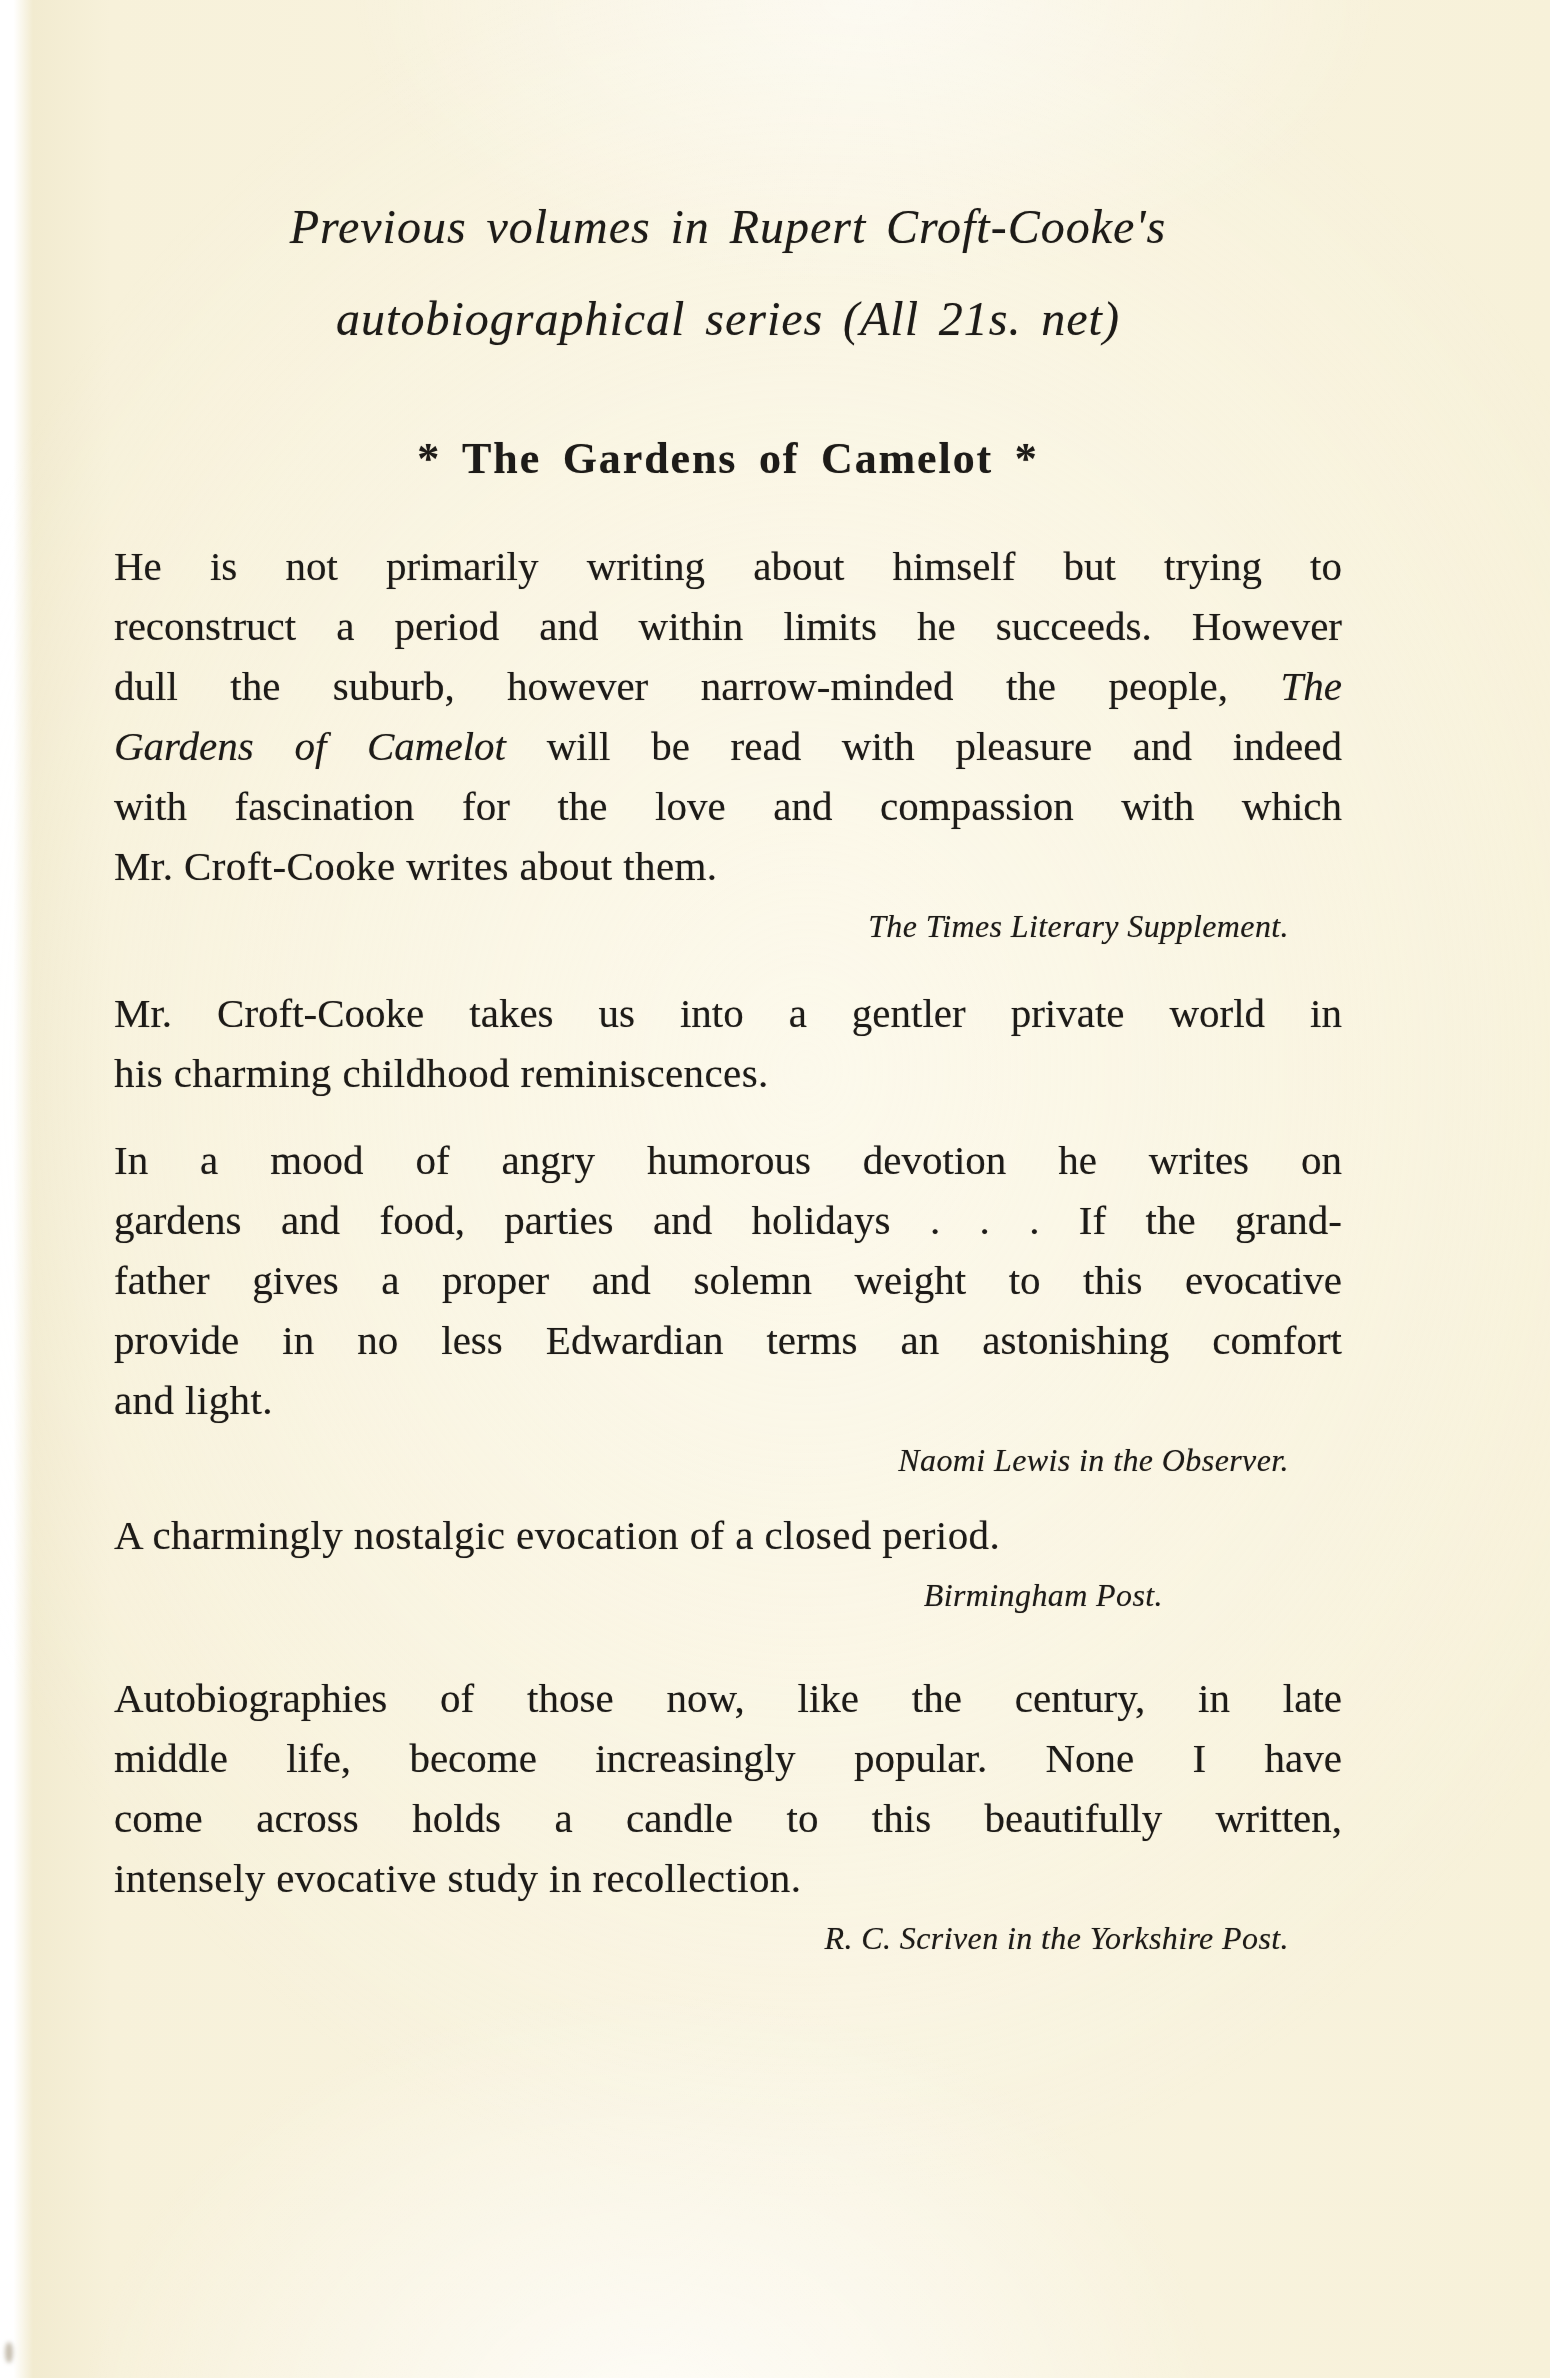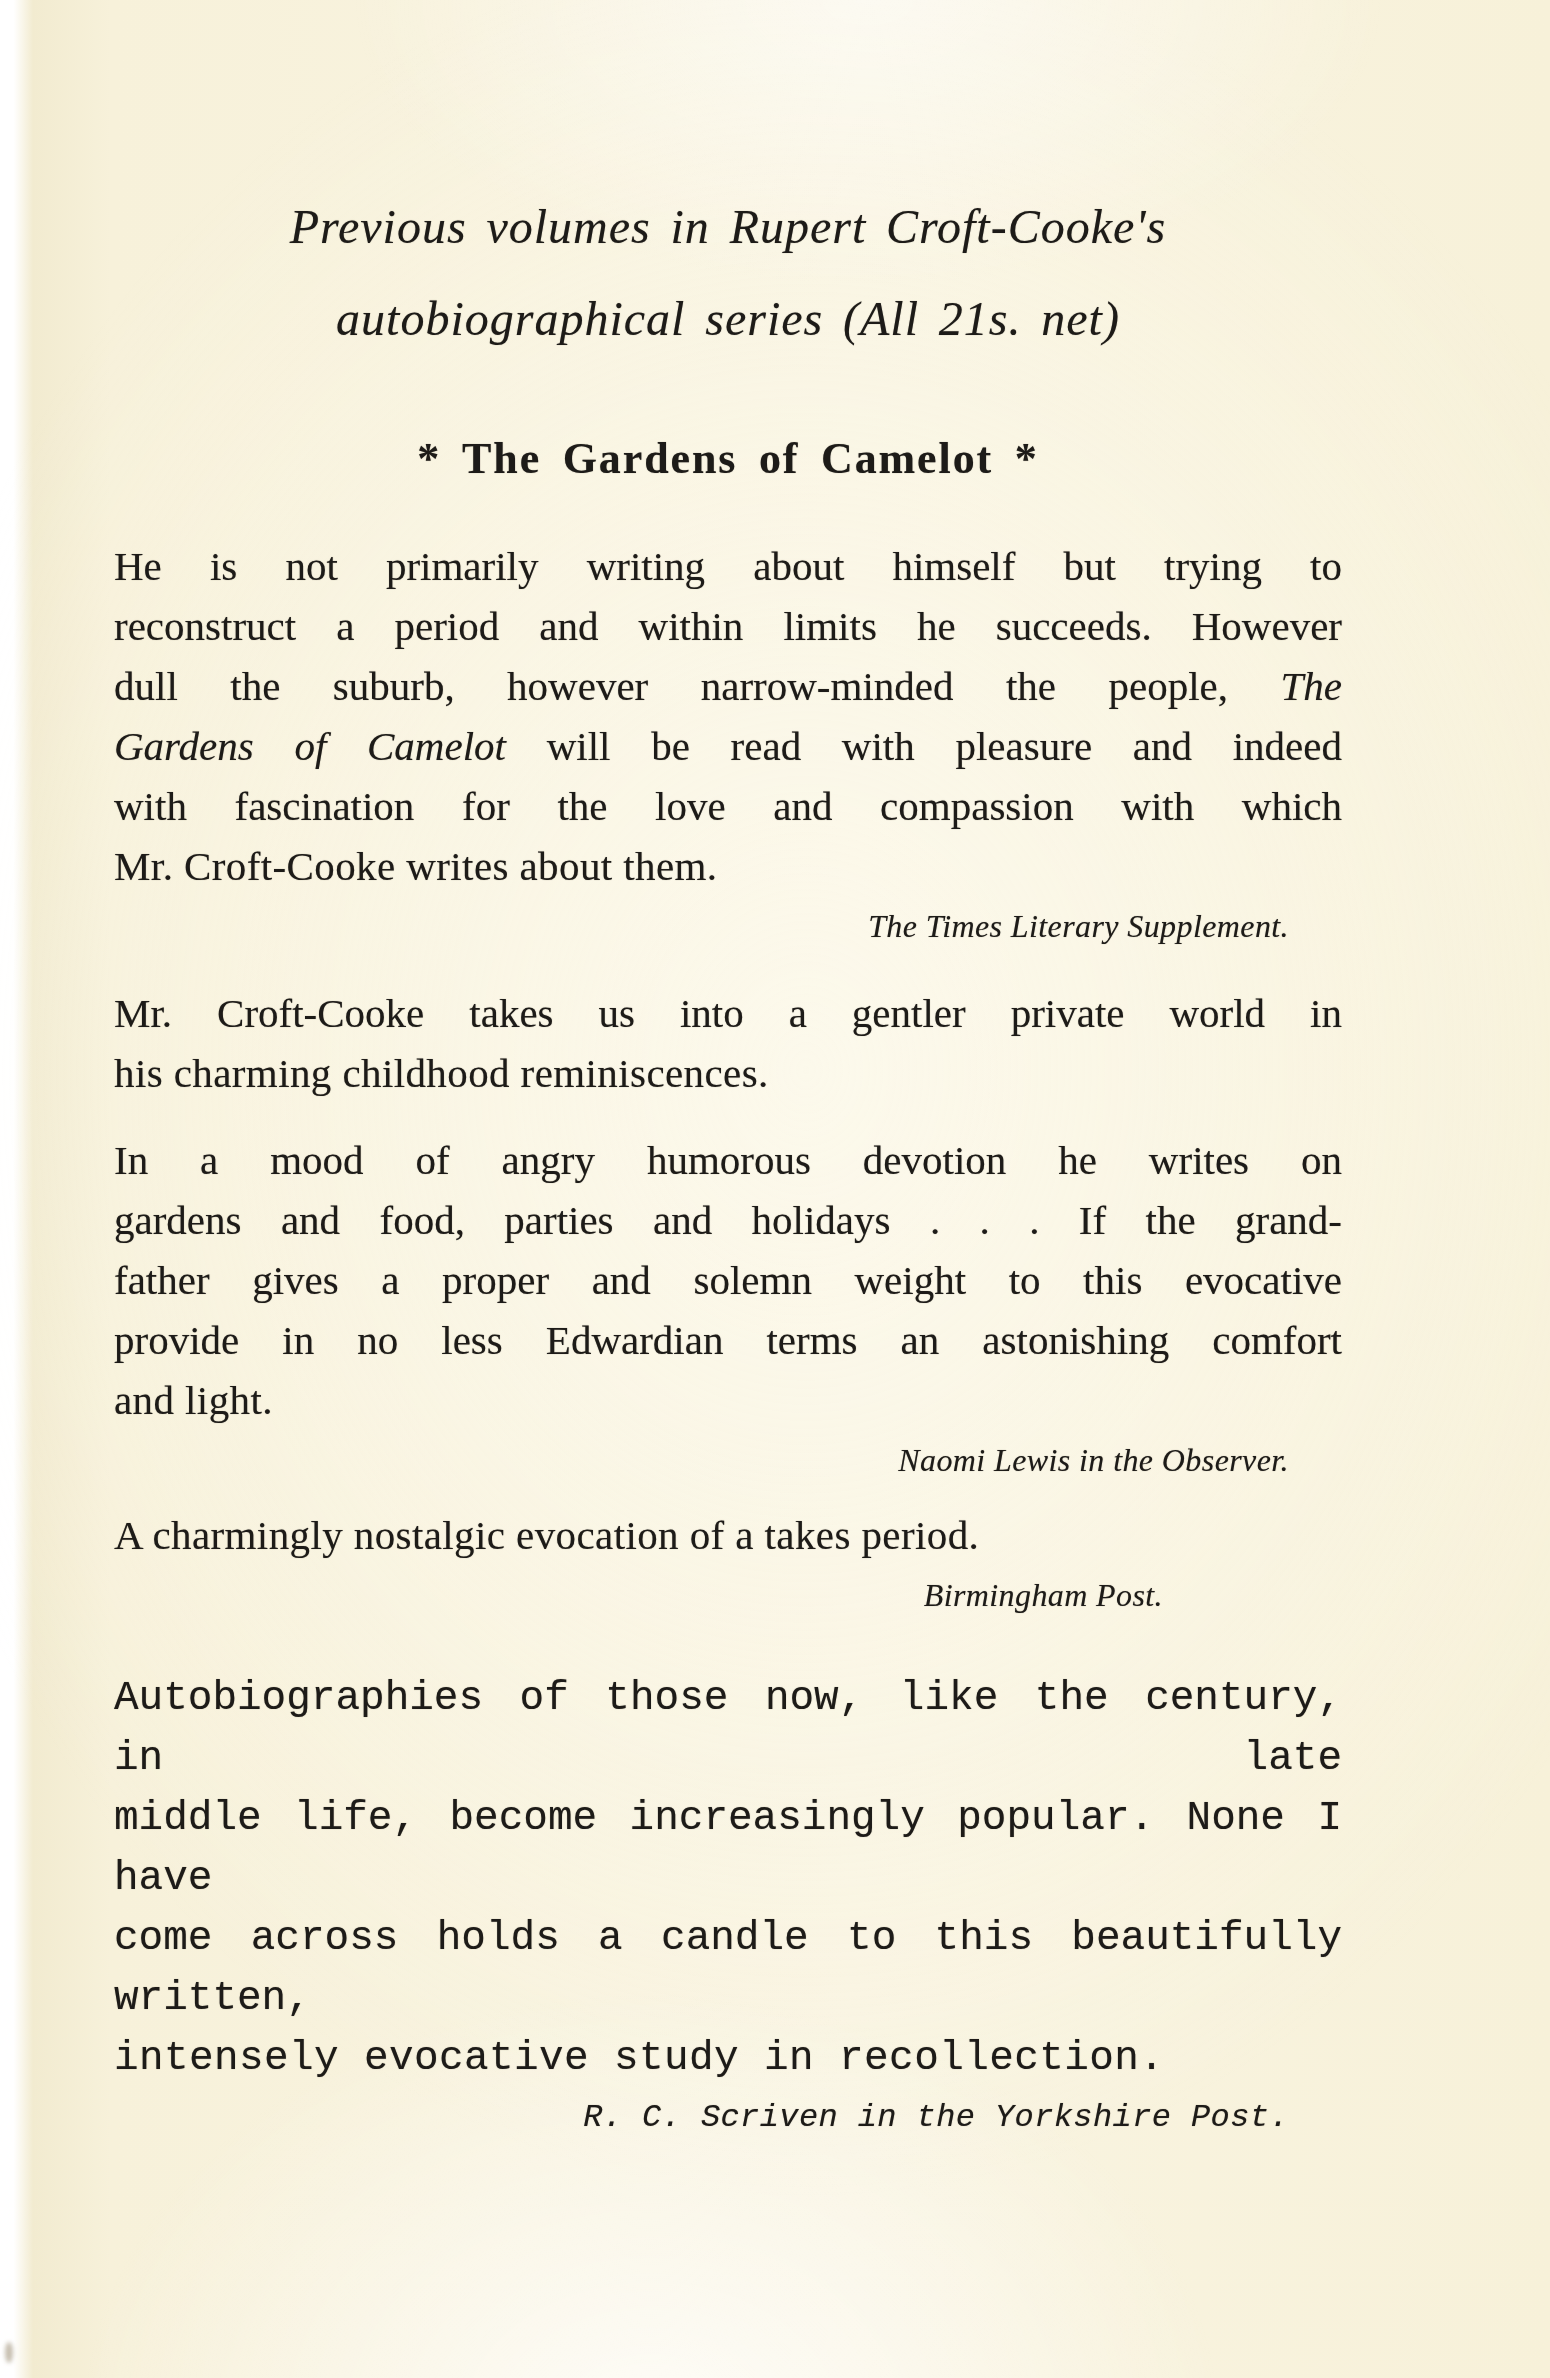--- a/index.html
+++ b/index.html
@@ -46,21 +46,21 @@
     line-height: 68px;
     font-weight: bold;
     text-align: center;
     letter-spacing: 1.9px;
     word-spacing: 8.7px;
   }
   #quotes { margin-top: 43px; }
   .quote { margin: 0; padding: 0; }
   .quote + .quote { margin-top: 27px; }
   .quote:nth-of-type(4) { margin-top: 14.5px; }
-  .quote:nth-of-type(5) { margin-top: 43px; font-family: Liberation Mono, monospace; }
+  .quote:nth-of-type(5) { margin-top: 43px; }
   .quote-body {
     margin: 0; padding: 0;
     font-size: 41px;
     line-height: 60px;
   }
   .quote-line {
     text-align: justify;
     text-align-last: justify;
   }
   .quote-line:last-child {
@@ -116,21 +116,21 @@
           <div class="quote-line">gardens and food, parties and holidays . . . If the grand-</div>
           <div class="quote-line">father gives a proper and solemn weight to this evocative</div>
           <div class="quote-line">provide in no less Edwardian terms an astonishing comfort</div>
           <div class="quote-line">and light.</div>
         </blockquote>
     <figcaption class="attribution">Naomi Lewis in the Observer.</figcaption>
   </figure>
 
   <figure class="quote">
     <blockquote class="quote-body">
-          <div class="quote-line">A charmingly nostalgic evocation of a takes period.</div>
+          <div class="quote-line">A charmingly nostalgic evocation of a closed period.</div>
         </blockquote>
     <figcaption class="attribution">Birmingham Post.</figcaption>
   </figure>
 
   <figure class="quote">
     <blockquote class="quote-body">
           <div class="quote-line">Autobiographies of those now, like the century, in late</div>
           <div class="quote-line">middle life, become increasingly popular. None I have</div>
           <div class="quote-line">come across holds a candle to this beautifully written,</div>
           <div class="quote-line">intensely evocative study in recollection.</div>

